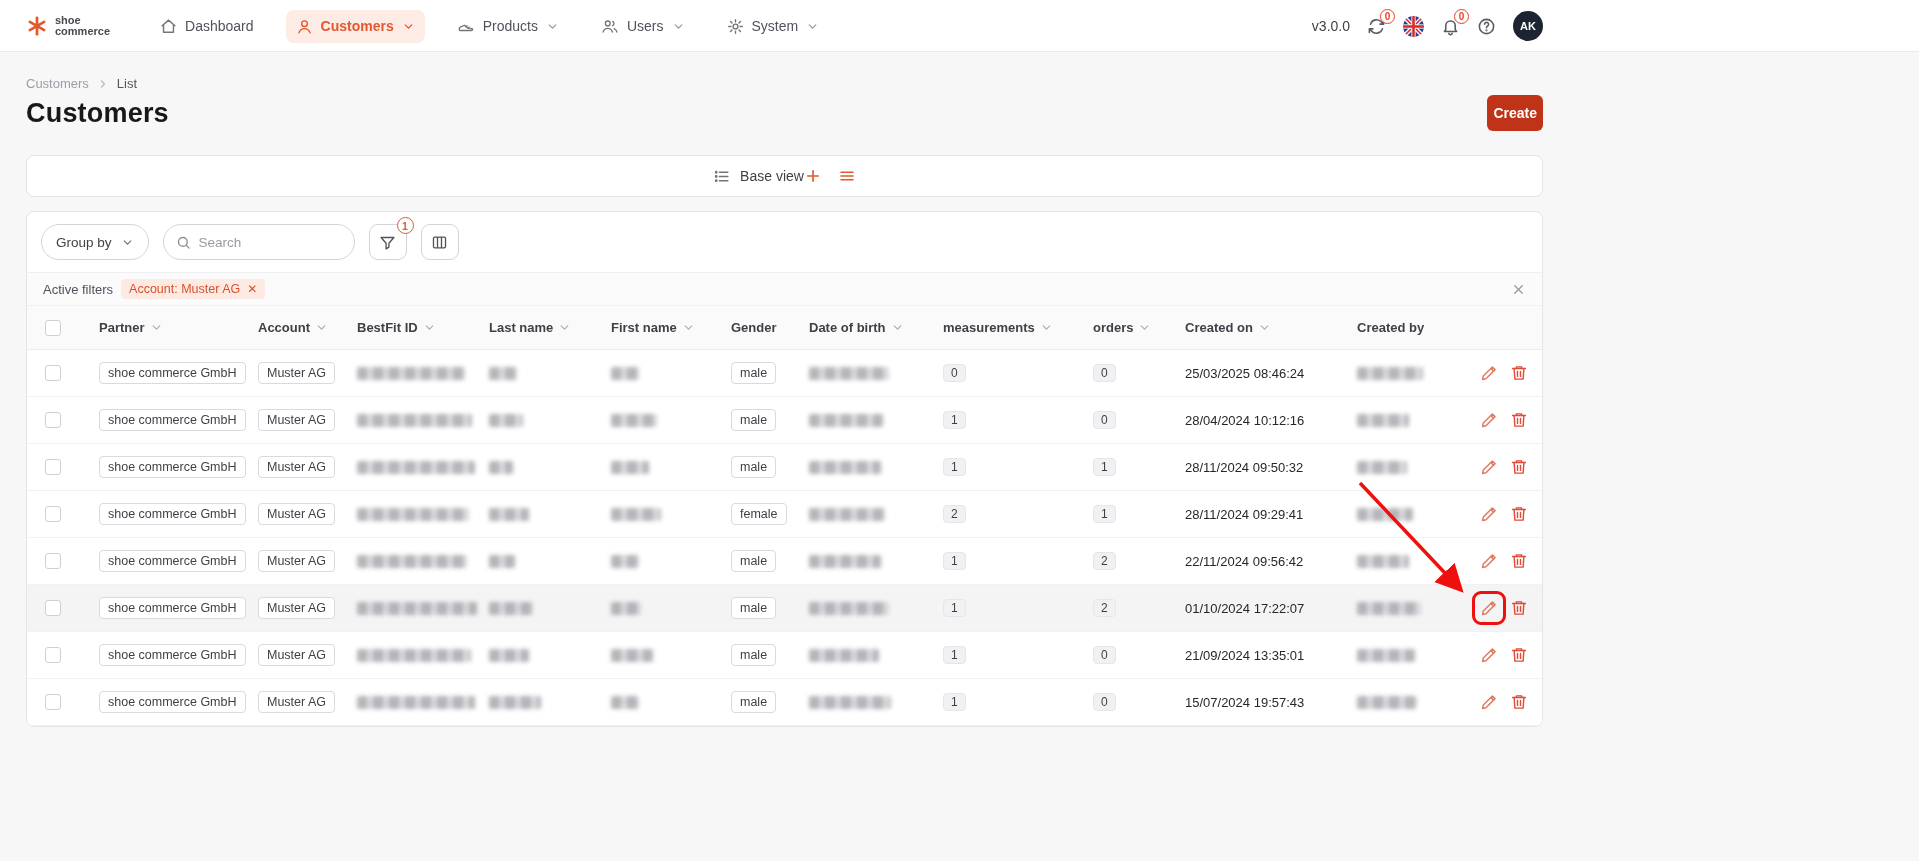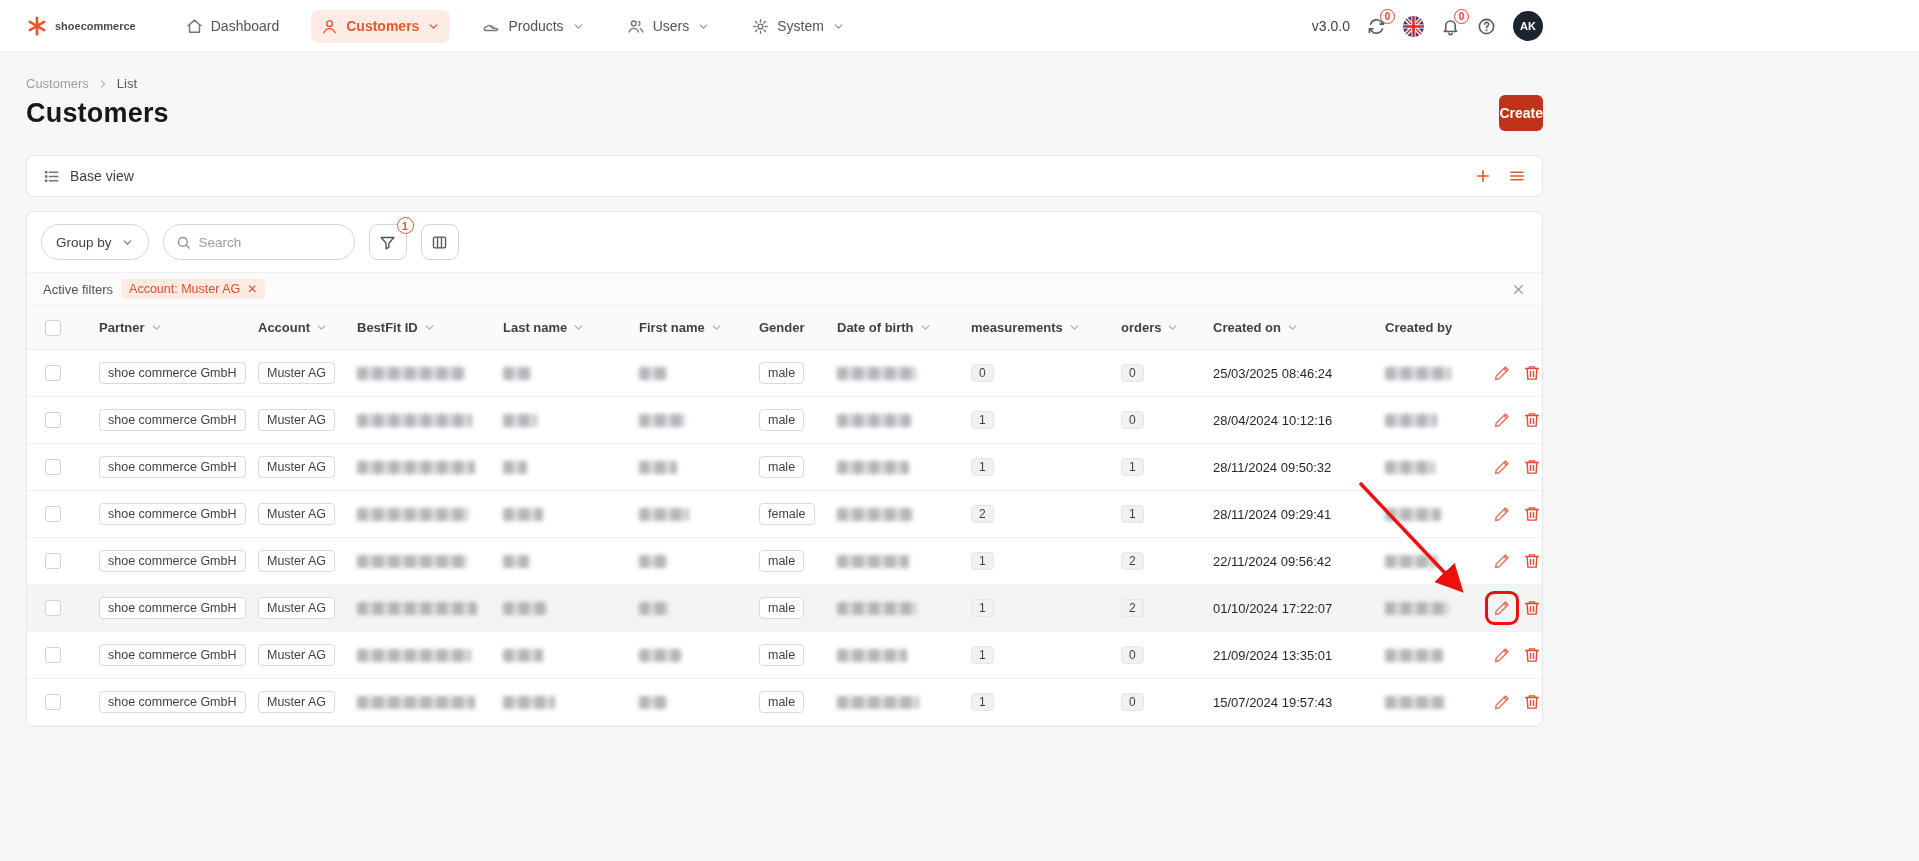--- a/index.html
+++ b/index.html
@@ -4,44 +4,44 @@
 <style>
   * { box-sizing: border-box; margin: 0; padding: 0; }
   html, body { background: #f7f7f8; font-family: "Liberation Sans", sans-serif; color: #26272b; }
   body { width: 1919px; height: 861px; position: relative; overflow: hidden; }
   svg { display: block; }
 
   
   .topbar { height: 52px; background: #fff; border-bottom: 1px solid #ebebed; }
   .topbar-inner { display: flex; align-items: center; height: 52px; width: 1543px; padding-left: 26px; }
   .logo { display: flex; align-items: center; gap: 7px; cursor: pointer; }
-  .logo-text { display: flex; flex-direction: row; line-height: 11px; font-size: 11px; color: #4a4a50; font-weight: 600; }
+  .logo-text { display: flex; flex-direction: column; line-height: 11px; font-size: 11px; color: #4a4a50; font-weight: 600; }
   .nav { display: flex; align-items: center; gap: 22px; margin-left: 40px; }
   .nav-item { display: flex; align-items: center; gap: 8px; font-size: 14px; color: #52525b; padding: 8px 10px; border-radius: 8px; cursor: pointer; white-space: nowrap; }
   .nav-item .ni { color: #74747c; }
   .nav-item .chev { color: #9a9aa2; }
   .nav-item.active { background: #fdece5; color: #e4582e; font-weight: 700; }
   .nav-item.active .ni, .nav-item.active .chev { color: #e4582e; }
   .top-right { margin-left: auto; display: flex; align-items: center; gap: 17px; }
   .version { font-size: 14px; color: #3f3f46; }
   .tr-ico { position: relative; color: #5b5b63; cursor: pointer; display: inline-flex; }
   .dot { position: absolute; top: -8px; right: -9px; min-width: 15px; height: 15px; border-radius: 8px; background: #fff; border: 1px solid #e8412c; color: #e8412c; font-size: 10px; font-weight: 700; display: flex; align-items: center; justify-content: center; padding: 0 3px; }
   .avatar { width: 30px; height: 30px; border-radius: 50%; background: #1b2430; color: #fff; font-size: 11px; font-weight: 700; display: flex; align-items: center; justify-content: center; cursor: pointer; }
 
   
   .shell { width: 1543px; padding-left: 26px; }
   .breadcrumb { margin-top: 24px; display: flex; align-items: center; gap: 8px; font-size: 13px; color: #9a9ea6; }
   .breadcrumb .bc-last { color: #55585f; }
   .bc-sep { color: #b6bac0; }
   .title-row { margin-top: 4px; display: flex; align-items: center; justify-content: space-between; }
   .page-title { font-size: 27px; font-weight: 700; color: #18181b; letter-spacing: .2px; }
-  .btn-create { background: #bf3318; color: #fff; border: none; border-radius: 6px; height: 36px; padding: 0 0; font-size: 14px; font-weight: 600; font-family: inherit; cursor: pointer; }
+  .btn-create { background: #bf3318; color: #fff; border: none; border-radius: 6px; height: 36px; padding: 0 6px; font-size: 14px; font-weight: 600; font-family: inherit; cursor: pointer; }
 
   .card { background: #fff; border: 1px solid #e5e5e8; border-radius: 8px; }
-  .viewbar { margin-top: 24px; height: 42px; display: flex; align-items: center; justify-content: space-between; padding: 0 16px; }
+  .viewbar { margin-top: 24px; height: 42px; display: flex; align-items: center; justify-content: center; padding: 0 16px; }
   .viewbar-left { display: flex; align-items: center; gap: 10px; font-size: 14px; color: #3f3f46; font-weight: 500; }
   .viewbar-left .vico { color: #74747c; }
   .viewbar-right { display: flex; align-items: center; gap: 16px; color: #e4582e; }
   .viewbar-right > span { cursor: pointer; display: inline-flex; }
 
   .main-card { margin-top: 14px; overflow: hidden; }
   .toolbar { display: flex; align-items: center; gap: 14px; padding: 12px 14px; }
   .select-pill { height: 36px; border: 1px solid #d4d4d8; border-radius: 18px; padding: 0 14px; display: flex; align-items: center; gap: 9px; font-size: 13.5px; color: #3f3f46; cursor: pointer; background: #fff; }
   .select-pill .chev { color: #74747c; }
   .search-box { width: 192px; height: 36px; border: 1px solid #d4d4d8; border-radius: 18px; display: flex; align-items: center; gap: 8px; padding: 0 12px; background: #fff; color: #8e8e96; }
@@ -56,22 +56,22 @@
   .clear-x { margin-left: auto; color: #9a9aa2; cursor: pointer; display: inline-flex; }
 
   
   .thead { display: flex; align-items: center; height: 44px; background: #fafafb; border-bottom: 1px solid #ececee; font-size: 13px; font-weight: 700; color: #3f3f46; }
   .cell { display: flex; align-items: center; gap: 5px; padding-right: 8px; }
   .hcell { cursor: pointer; }
   .sort-ico { width: 13px; height: 13px; color: #b0b0b6; flex: none; }
   .col-check { width: 51px; padding-left: 18px; flex: none; }
   .col-partner { width: 180px; flex: none; padding-left: 21px; }
   .col-account { width: 99px; flex: none; }
-  .col-bestfit { width: 146px; flex: none; }
-  .col-last { width: 136px; flex: none; }
+  .col-bestfit { width: 132px; flex: none; }
+  .col-last { width: 122px; flex: none; }
   .col-first { width: 120px; flex: none; }
   .col-gender { width: 78px; flex: none; }
   .col-dob { width: 134px; flex: none; }
   .col-measurements { width: 150px; flex: none; }
   .col-orders { width: 92px; flex: none; }
   .col-created_on { width: 172px; flex: none; }
   .col-created_by { width: 108px; flex: none; }
   .col-actions { flex: 1; display: flex; justify-content: flex-end; gap: 12px; padding-right: 14px; }
 
   .rows-wrap { position: relative; }

